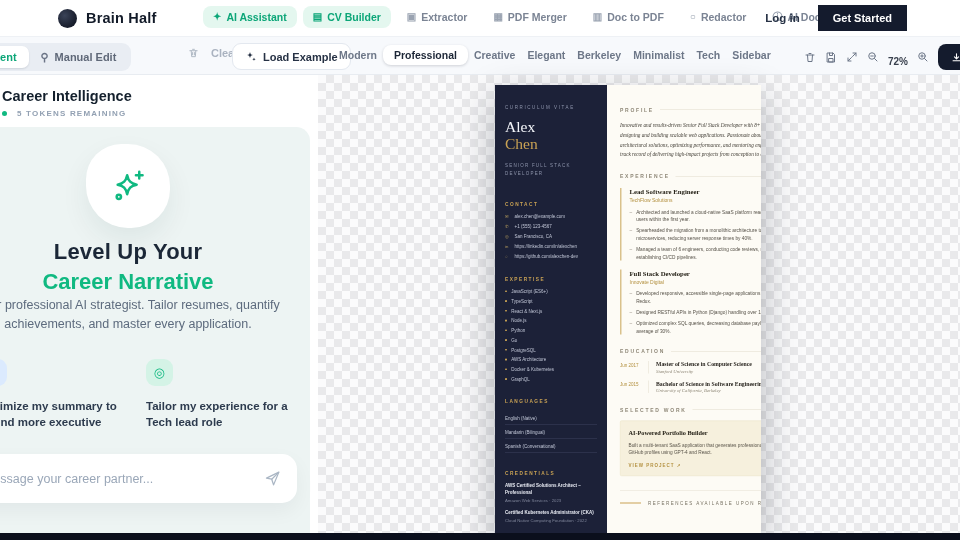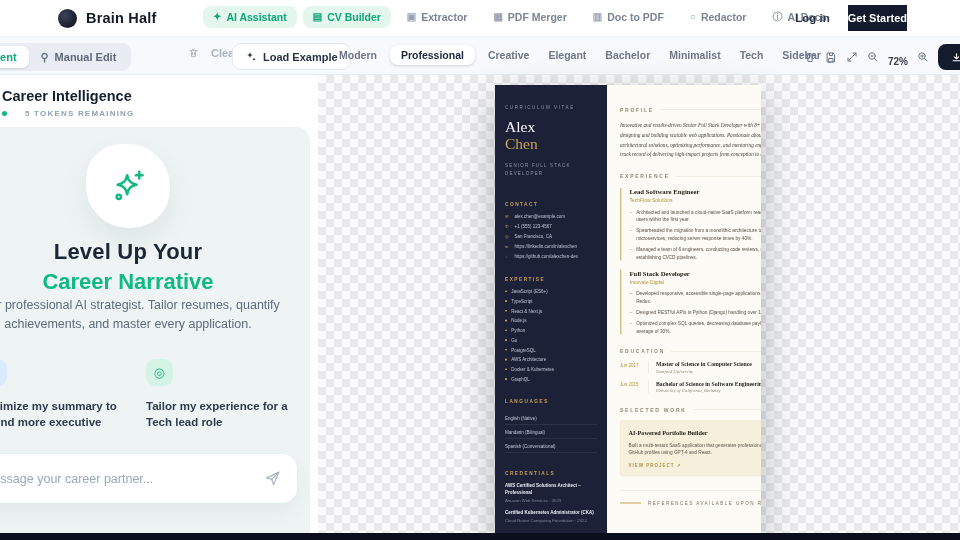--- a/index.html
+++ b/index.html
@@ -11,43 +11,43 @@
   .brand { position:absolute; left:58px; top:0; height:36px; display:flex; align-items:center; gap:9px; }
   .logo { width:19px; height:19px; border-radius:50%; background:radial-gradient(circle at 35% 35%, #3a4358, #171c2b 70%); display:inline-block; }
   .brand-name { font-size:14.5px; font-weight:700; color:#121a28; letter-spacing:.2px; }
   .nav-items { position:absolute; left:203px; top:6px; display:flex; align-items:center; gap:6px; }
   .nav-item { display:flex; align-items:center; gap:5px; border:none; background:transparent; padding:5px 10px; border-radius:8px; font-size:10.5px; font-weight:600; color:#7b8494; cursor:pointer; font-family:inherit; white-space:nowrap; }
   .nav-item .nav-ico { font-size:10px; color:#9aa3b1; line-height:1; }
   .nav-item.active { background:#e4f7ef; color:#0ca678; }
   .nav-item.active .nav-ico { color:#0ca678; }
   .nav-right { position:absolute; right:53px; top:0; height:36px; display:flex; align-items:center; gap:18px; }
   .login-btn { border:none; background:none; font-size:11.5px; font-weight:600; color:#273245; cursor:pointer; font-family:inherit; }
-  .get-started-btn { border:none; background:#141b2d; color:#fff; font-size:11px; font-weight:600; padding:7px 0; border-radius:0; cursor:pointer; font-family:inherit; }
+  .get-started-btn { border:none; background:#141b2d; color:#fff; font-size:11px; font-weight:600; padding:7px 15px; border-radius:0; cursor:pointer; font-family:inherit; }
 
   
   .toolbar { position:absolute; left:0; top:36px; width:960px; height:39px; background:#f7f9fc; border-top:1px solid #eef1f5; border-bottom:1px solid #e8ecf1; }
   .tab-group { position:absolute; left:-46px; top:6px; height:28px; background:#e9edf3; border-radius:9px; padding:3px; display:flex; align-items:center; }
   .seg-tab { display:flex; align-items:center; gap:6px; border:none; background:transparent; font-size:11px; font-weight:600; color:#5f6878; padding:4px 12px; border-radius:7px; cursor:pointer; font-family:inherit; white-space:nowrap; height:22px; }
   .seg-tab.active { background:#fff; color:#0ca678; box-shadow:0 1px 2px rgba(20,27,45,.12); }
   .seg-ico { font-size:11px; line-height:1; color:#6b7486; }
   .clear-btn { position:absolute; left:188px; top:10px; display:flex; align-items:center; gap:12px; border:none; background:none; font-size:11px; font-weight:600; color:#aab3c0; cursor:pointer; font-family:inherit; }
   .load-example-btn { position:absolute; left:232px; top:6px; display:flex; align-items:center; gap:6px; background:#fff; border:1px solid #e3e8ef; border-radius:9px; padding:5px 12px; font-size:11px; font-weight:600; color:#273245; cursor:pointer; font-family:inherit; height:27px; }
-  .tpl-tabs { position:absolute; left:333px; top:8px; display:flex; align-items:flex-start; gap:7px; }
+  .tpl-tabs { position:absolute; left:333px; top:8px; display:flex; align-items:flex-start; }
   .tpl-tab { border:none; background:transparent; font-size:10.5px; font-weight:600; color:#6d7788; padding:4px 6px; border-radius:8px; cursor:pointer; font-family:inherit; white-space:nowrap; }
   .tpl-tab.active { background:#fff; color:#1c2636; box-shadow:0 1px 3px rgba(20,27,45,.18); padding:4px 11px; font-weight:700; }
   .preview-tools { position:absolute; left:804px; top:7px; display:flex; align-items:center; gap:9px; }
   .tool-ico-btn { border:none; background:none; cursor:pointer; padding:0; display:flex; align-items:center; color:#6d7788; }
   .tool-ico-btn svg { stroke:#6d7788; }
   .zoom-level { font-size:10px; font-weight:700; color:#39414e;margin-top:8px; }
   .export-btn { display:flex; align-items:center; gap:6px; border:none; background:#141b2d; color:#fff; font-size:11px; font-weight:600; padding:0 13px; height:26px; border-radius:8px; cursor:pointer; font-family:inherit; white-space:nowrap; }
 
   
   .panel { position:absolute; left:0; top:75px; width:318px; height:458px; background:#fff; overflow:hidden; }
   .panel-title { position:absolute; left:2px; top:13px; font-size:14.5px; font-weight:700; color:#14202d; }
-  .tokens-row { position:absolute; left:2px; top:34px; display:flex; align-items:center; gap:18px;text-align:center; }
+  .tokens-row { position:absolute; left:2px; top:34px; display:flex; align-items:center; gap:10px;text-align:center; }
   .token-dot { width:5px; height:5px; border-radius:50%; background:#10b981; }
   .tokens-text { font-size:8px; font-weight:700; letter-spacing:1.2px; color:#93a1b3; }
   .panel-body { position:absolute; left:0; top:52px; width:310px; height:406px; background:#edf4f3; border-radius:0 14px 0 0; }
   .hero-circle { position:absolute; left:86px; top:17px; width:84px; height:84px; background:#fff; border-radius:42% 50% 46% 50%; box-shadow:0 12px 28px rgba(16,60,50,.07); display:flex; align-items:center; justify-content:center; }
   .hero-head { position:absolute; left:-50px; top:112px; width:356px; text-align:center; }
   .hero-line1 { font-size:22px; font-weight:800; color:#1b2737; letter-spacing:.2px; }
   .hero-line2 { font-size:22px; font-weight:800; color:#10b981; margin-top:4px; }
   .hero-sub { position:absolute; left:-47px; top:169px; width:350px; text-align:center; font-size:12.5px; color:#5d6b7e; line-height:1.55; }
   .sugg-card { position:absolute; width:152px; }
   .sugg-1 { left:-20px; top:232px; }
@@ -207,21 +207,21 @@
   <div class="tpl-tabs">
 
       <button class="tpl-tab">Modern</button>
 
       <button class="tpl-tab active">Professional</button>
 
       <button class="tpl-tab">Creative</button>
 
       <button class="tpl-tab">Elegant</button>
 
-      <button class="tpl-tab">Bachelor</button>
+      <button class="tpl-tab">Berkeley</button>
 
       <button class="tpl-tab">Minimalist</button>
 
       <button class="tpl-tab">Tech</button>
 
       <button class="tpl-tab">Sidebar</button>
     </div>
 
   <div class="preview-tools">
     <button class="tool-ico-btn">

